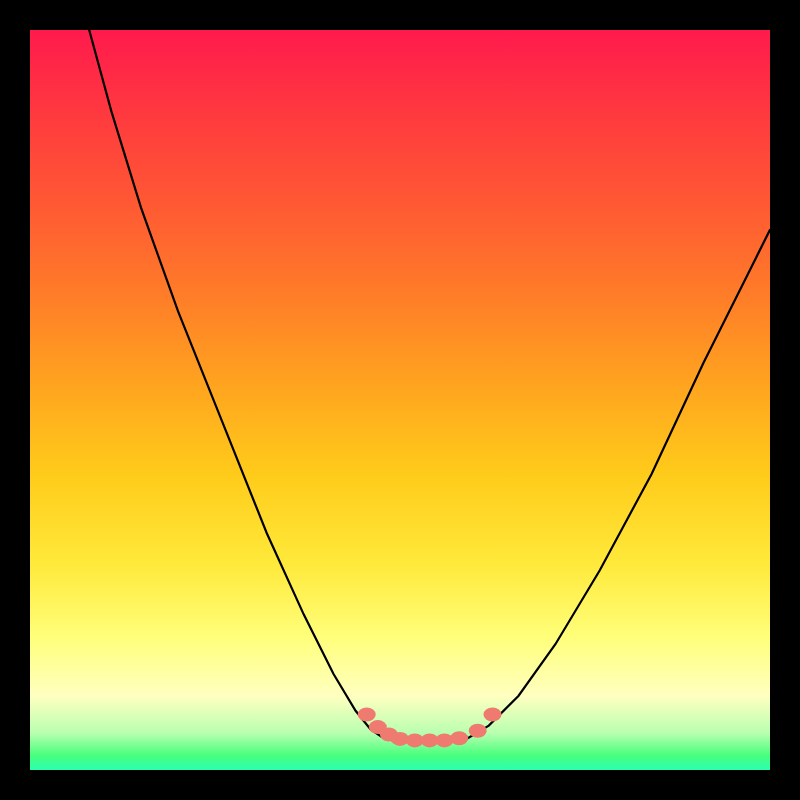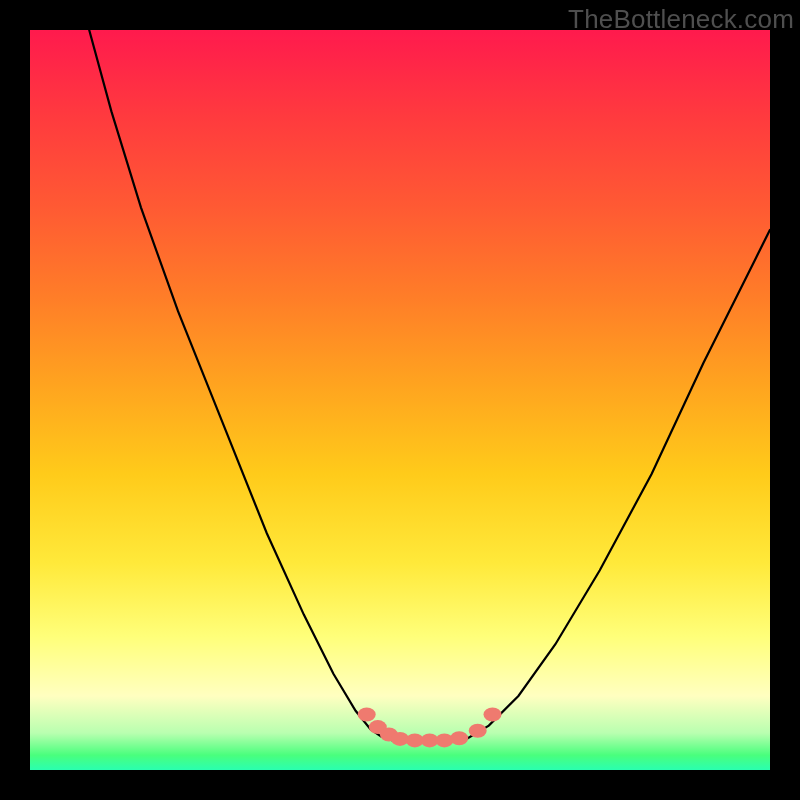--- a/index.html
+++ b/index.html
@@ -88,14 +88,13 @@
           <ellipse cx="370.0" cy="708.9" rx="9" ry="7" class="marker"></ellipse>
           <ellipse cx="384.8" cy="710.4" rx="9" ry="7" class="marker"></ellipse>
           <ellipse cx="399.6" cy="710.4" rx="9" ry="7" class="marker"></ellipse>
           <ellipse cx="414.4" cy="710.4" rx="9" ry="7" class="marker"></ellipse>
           <ellipse cx="429.2" cy="708.2" rx="9" ry="7" class="marker"></ellipse>
           <ellipse cx="447.7" cy="700.8" rx="9" ry="7" class="marker"></ellipse>
           <ellipse cx="462.5" cy="684.5" rx="9" ry="7" class="marker"></ellipse>
         </g>
     </svg>
   </div>
-  <div class="watermark">TheBottleneck.com</div>
 </div>
 
 </body></html>

